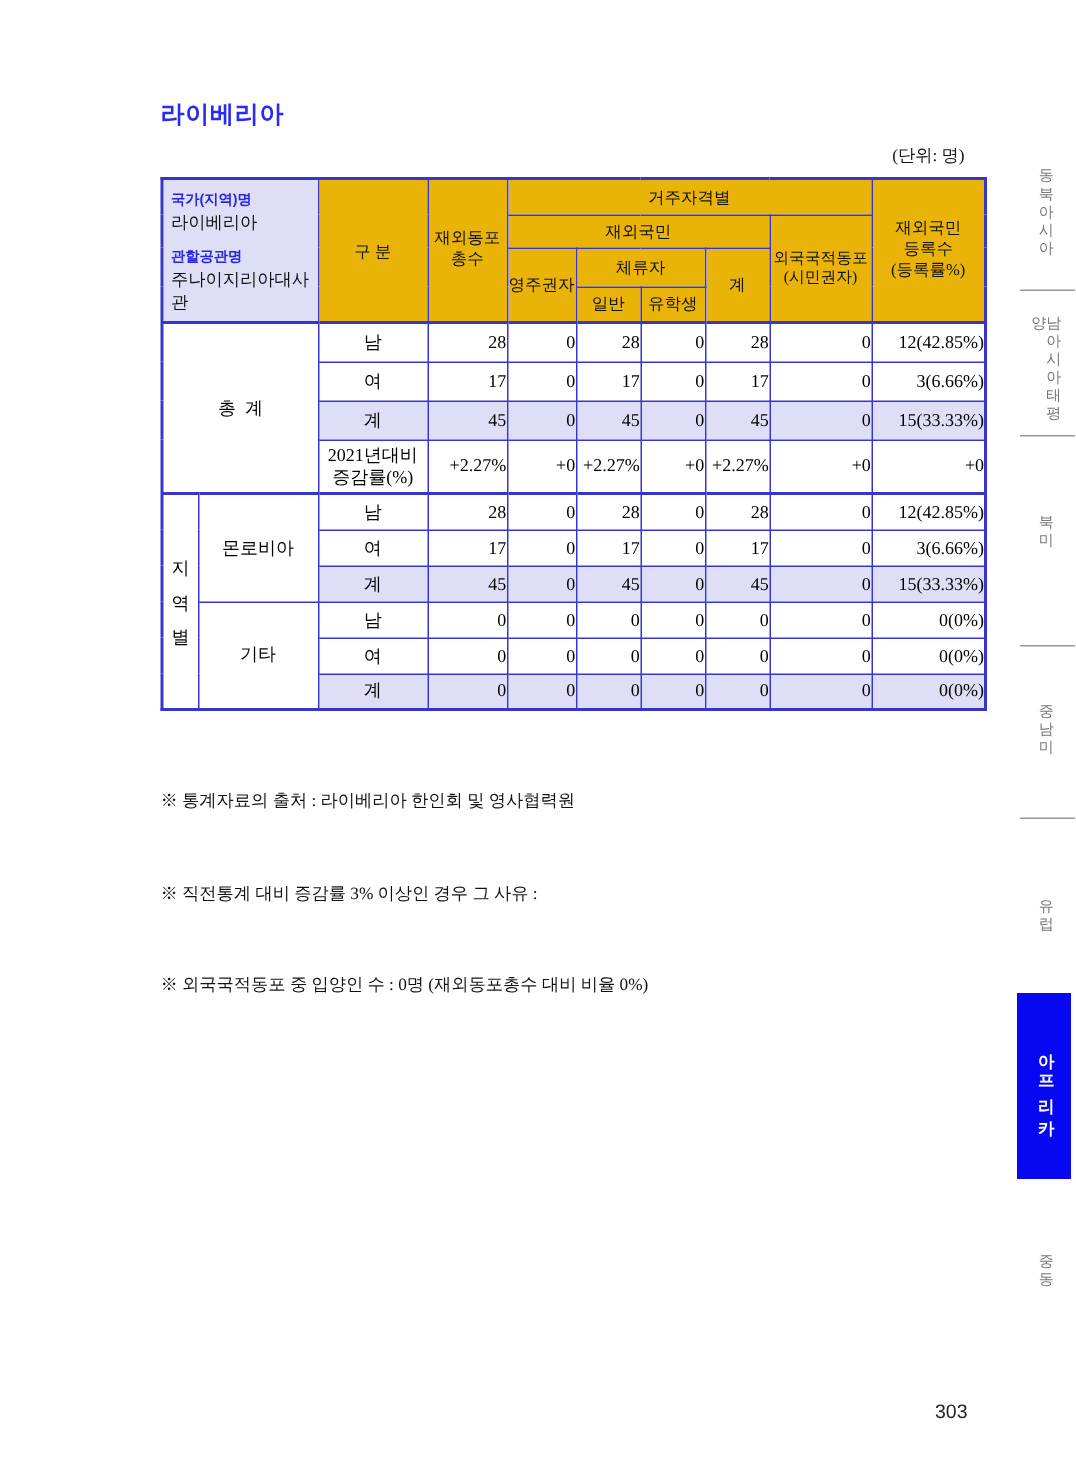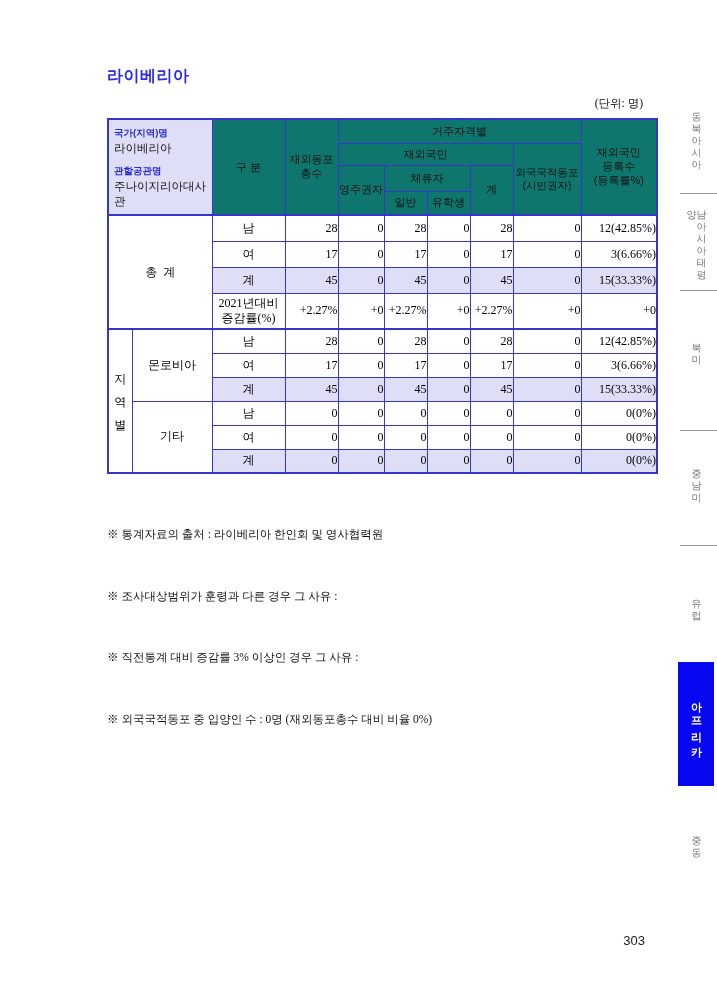--- a/index.html
+++ b/index.html
@@ -22,22 +22,22 @@
 
   
   table.stats {
     position:absolute; left:107px; top:118px; width:549px;
     border-collapse:collapse; table-layout:fixed;
     font-size:12px;
   }
   table.stats { border:2px solid #3636cf; }
   table.stats td { border:1px solid #3636cf; padding:0; vertical-align:middle; overflow:hidden; }
   td.hd {
-    background:#0f766e;
-    font-family:Liberation Sans, sans-serif;
+    background:#eab308;
+    font-family:Liberation Serif, serif;
     font-size:11px; text-align:center; color:#111;
   }
   td.hd-sm { font-size:10.5px; }
   td.info-cell { background:#dfdef7; text-align:left; vertical-align:middle; }
   .info-inner { padding:6px 4px 4px 5px; font-family:"Liberation Sans", sans-serif; }
   .info-label { color:#2626e0; font-size:9.5px; font-weight:bold; margin-bottom:1px; }
   .info-value { color:#111; font-size:11.5px; margin-bottom:9px; }
   .info-value:last-child { margin-bottom:0; }
   .prel { white-space:pre-line; line-height:1.25; }
 
@@ -255,21 +255,20 @@
       <td class="num">0</td>
       <td class="num">0</td>
       <td class="num">0</td>
       <td class="num c8">0(0%)</td>
     </tr>
   </tbody>
     </table>
 
   <div class="footnotes">
     <div class="footnote-line">※ 통계자료의 출처 : 라이베리아 한인회 및 영사협력원</div>
-    <div class="footnote-line">※ 조사대상범위가 훈령과 다른 경우 그 사유 :</div>
     <div class="footnote-line">※ 직전통계 대비 증감률 3% 이상인 경우 그 사유 :</div>
     <div class="footnote-line">※ 외국국적동포 중 입양인 수 : 0명 (재외동포총수 대비 비율 0%)</div>
   </div>
 
   <div class="rail-tab" style="top:103px;height:64px">
     <span class="vlabel">동북아시아</span>
   </div>
   <div class="rail-divider" style="top:193px"></div>
   <div class="rail-tab" style="top:203px;height:80px">
     <span class="vlabel">남아시아태평양</span>

